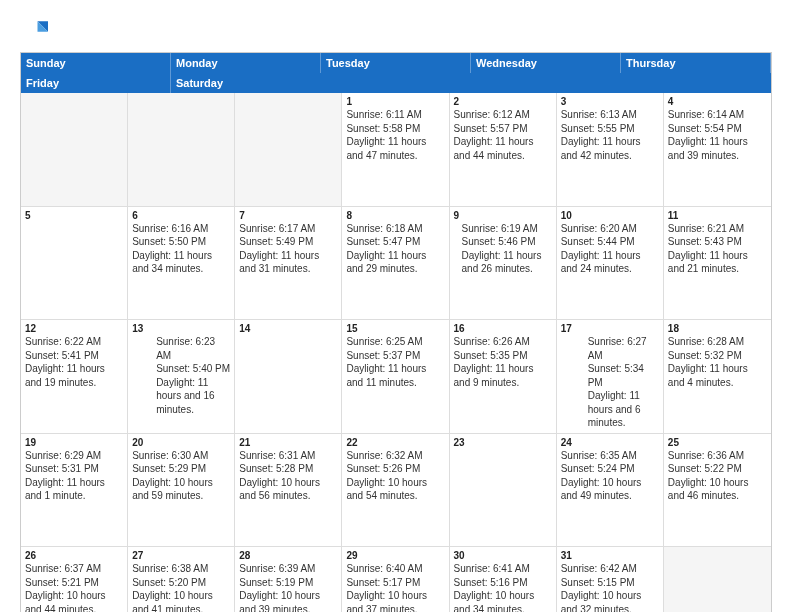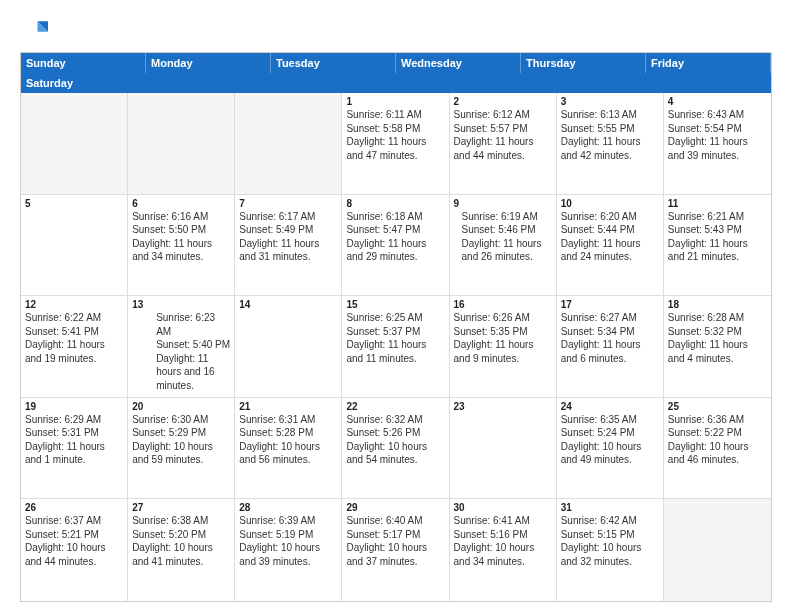--- a/index.html
+++ b/index.html
@@ -54,21 +54,21 @@
       color: #555;
     }
     .calendar {
       flex: 1;
       display: flex;
       flex-direction: column;
       border: 1px solid #ccc;
     }
     .cal-header {
       display: grid;
-      grid-template-columns: repeat(6, 1fr);
+      grid-template-columns: repeat(5, 1fr);
       background: #1a6ec4;
     }
     .cal-header-cell {
       color: #fff;
       font-size: 11px;
       font-weight: bold;
       padding: 4px 5px;
       text-align: left;
       border-right: 1px solid rgba(255,255,255,0.3);
     }
@@ -156,21 +156,21 @@
 Daylight: 11 hours and 44 minutes.</div>
           </div>
           <div class="cal-cell">
             <div class="day-number">3</div>
             <div class="cell-text" style="white-space: pre-line;">Sunrise: 6:13 AM
 Sunset: 5:55 PM
 Daylight: 11 hours and 42 minutes.</div>
           </div>
           <div class="cal-cell">
             <div class="day-number">4</div>
-            <div class="cell-text" style="white-space: pre-line;">Sunrise: 6:43 AM
+            <div class="cell-text" style="white-space: pre-line;">Sunrise: 6:14 AM
 Sunset: 5:54 PM
 Daylight: 11 hours and 39 minutes.</div>
           </div>
         </div>
         <div class="cal-row">
           <div class="cal-cell">
             <div class="day-number">5</div>
           </div>
           <div class="cal-cell">
             <div class="day-number">6</div>
@@ -232,21 +232,21 @@
 Daylight: 11 hours and 11 minutes.</div>
           </div>
           <div class="cal-cell">
             <div class="day-number">16</div>
             <div class="cell-text" style="white-space: pre-line;">Sunrise: 6:26 AM
 Sunset: 5:35 PM
 Daylight: 11 hours and 9 minutes.</div>
           </div>
           <div class="cal-cell">
             <div class="day-number">17</div>
-            <div class="cell-text" style="white-space: pre-line;">Sunrise: 6:27 AM
+            <div class="cell-text" style="white-space: pre-line; margin-left: 27px;">Sunrise: 6:27 AM
 Sunset: 5:34 PM
 Daylight: 11 hours and 6 minutes.</div>
           </div>
           <div class="cal-cell">
             <div class="day-number">18</div>
             <div class="cell-text" style="white-space: pre-line;">Sunrise: 6:28 AM
 Sunset: 5:32 PM
 Daylight: 11 hours and 4 minutes.</div>
           </div>
         </div>

